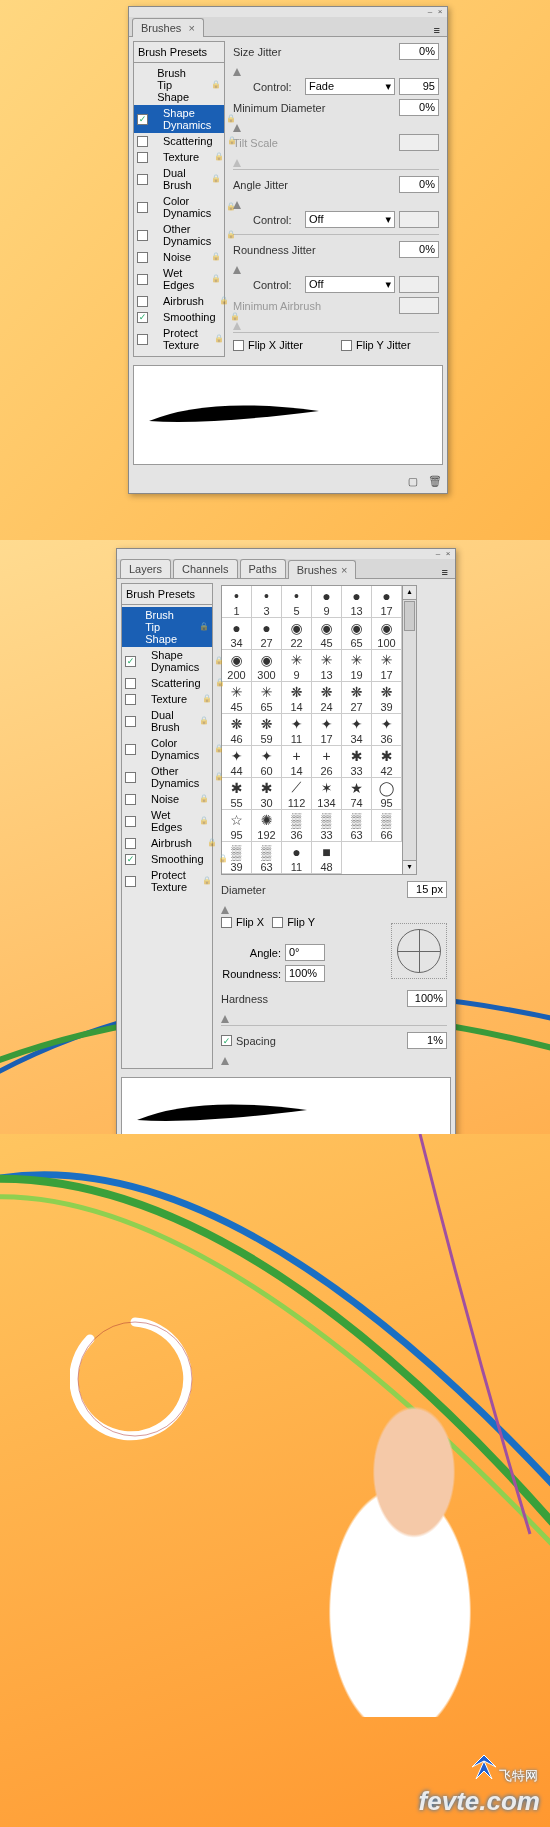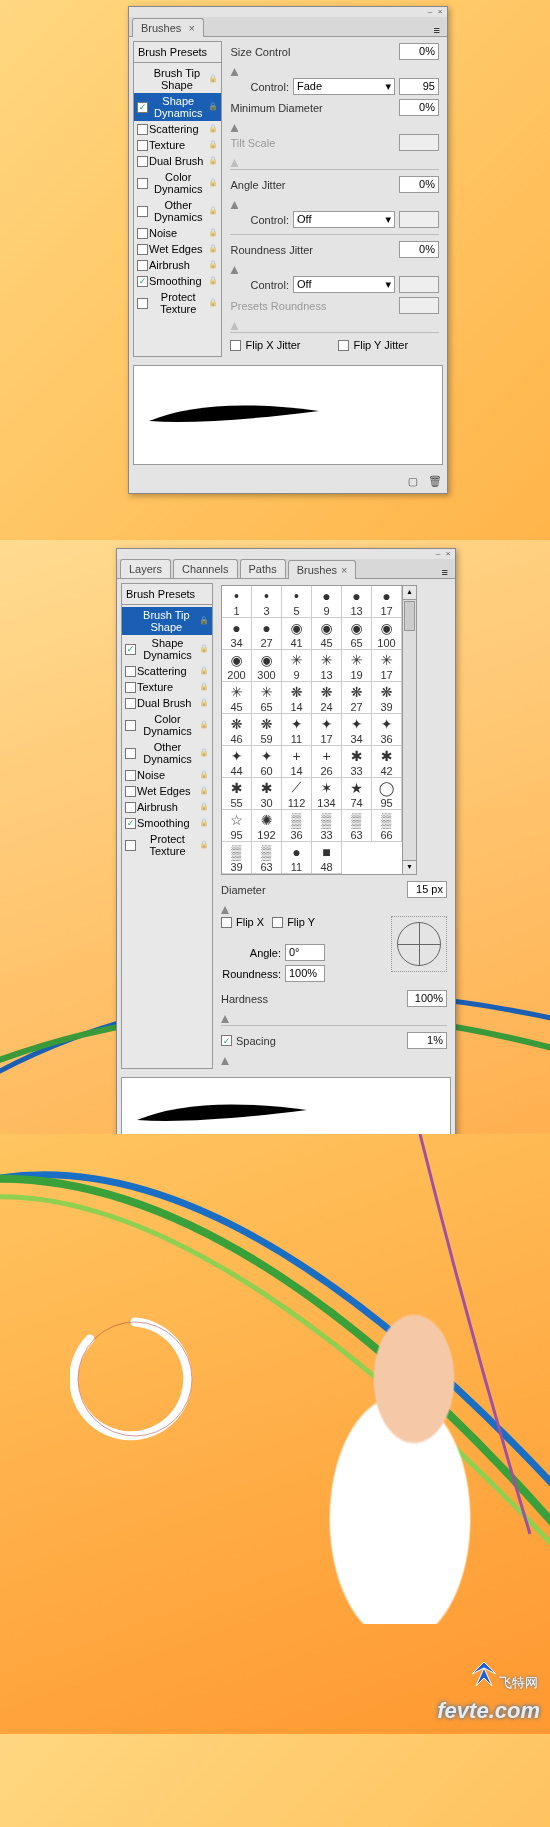--- a/index.html
+++ b/index.html
@@ -14,32 +14,32 @@
   }
   .win-btn { width: 8px; height: 8px; margin-left: 2px; font-size: 8px; line-height: 8px; text-align: center; cursor: pointer; color: #555; }
   .tab-row { display: flex; align-items: flex-end; height: 20px; padding: 0 3px; border-bottom: 1px solid #999; background: #d8d8d8; }
   .tab { padding: 3px 8px; border: 1px solid #999; border-bottom: none; background: #e8e8e8; margin-right: 2px; cursor: pointer; border-radius: 3px 3px 0 0; color: #444; }
   .tab.active { background: #e4e4e4; position: relative; top: 1px; }
   .tab .x { margin-left: 4px; color: #666; cursor: pointer; }
   .panel-body { display: flex; padding: 4px; gap: 4px; }
   .left-col { width: 92px; border: 1px solid #999; background: #e8e8e8; display: flex; flex-direction: column; }
   .presets-btn { padding: 4px; border-bottom: 1px solid #999; text-align: left; cursor: pointer; }
   .opt-list { flex: 1; padding: 2px 0; }
-  .opt-row { display: flex; align-items: center; padding: 2px 3px; gap: 1px; cursor: pointer; text-align: center; }
+  .opt-row { display: flex; align-items: center; padding: 2px 3px; gap: 15px; cursor: pointer; }
   .opt-row.selected { background: #1a5fb4; color: #fff; }
   .opt-row .lock { margin-left: auto; width: 10px; height: 10px; opacity: 0.5; }
   .chk { width: 11px; height: 11px; border: 1px solid #777; background: #fff; display: inline-flex; align-items: center; justify-content: center; font-size: 9px; color: #2a6; flex-shrink: 0; }
   .right-col { flex: 1; padding: 2px 4px; }
   .field-row { display: flex; align-items: center; margin-bottom: 4px; gap: 4px; }
   .field-label { flex: 1; color: #333; }
   .field-label.indent { padding-left: 20px; }
   .field-label.disabled { color: #999; }
   .val-box { width: 40px; height: 17px; border: 1px solid #999; background: #fff; text-align: right; padding: 1px 3px; }
   .val-box.disabled { background: #eee; color: #999; }
-  .select { width: 102px; height: 17px; border: 1px solid #999; background: #fff; padding: 1px 3px; position: relative; cursor: pointer; }
+  .select { width: 90px; height: 17px; border: 1px solid #999; background: #fff; padding: 1px 3px; position: relative; cursor: pointer; }
   .select::after { content: "▾"; position: absolute; right: 3px; top: 1px; }
   .slider { height: 6px; margin: 2px 0 8px 0; position: relative; }
   .slider::before { content: ""; position: absolute; left: 0; top: 4px; width: 8px; height: 8px; background: #888; clip-path: polygon(50% 0, 100% 100%, 0 100%); }
   .hr { border-top: 1px solid #bbb; margin: 6px 0; }
   .preview-box { margin: 4px; height: 100px; background: #fff; border: 1px solid #999; position: relative; }
   .brush-stroke { position: absolute; left: 15px; top: 35px; width: 170px; height: 24px; }
   .footer-row { display: flex; justify-content: flex-end; padding: 4px; gap: 6px; }
   .footer-icon { width: 16px; height: 16px; cursor: pointer; opacity: 0.7; display: inline-flex; align-items: center; justify-content: center; }
   .brush-grid { display: grid; grid-template-columns: repeat(6, 30px); grid-auto-rows: 32px; border: 1px solid #999; background: #fff; }
   .brush-grid-wrap { display: flex; }
@@ -48,22 +48,22 @@
   .scroll-track { width: 14px; background: #ddd; border: 1px solid #999; border-left: none; display: flex; flex-direction: column; }
   .scroll-btn { height: 14px; background: #e8e8e8; border-bottom: 1px solid #999; text-align: center; font-size: 8px; cursor: pointer; line-height: 12px; }
   .scroll-btn.bot { border-top: 1px solid #999; border-bottom: none; margin-top: auto; }
   .scroll-thumb { height: 30px; background: #ccc; border: 1px solid #999; margin: 1px; }
   .angle-widget { width: 56px; height: 56px; border: 1px dotted #999; display: flex; align-items: center; justify-content: center; margin-left: auto; }
   .angle-circle { width: 44px; height: 44px; border: 1px solid #666; border-radius: 50%; position: relative; }
   .angle-circle::before { content: ""; position: absolute; left: 50%; top: 0; width: 1px; height: 100%; background: #666; }
   .angle-circle::after { content: ""; position: absolute; top: 50%; left: 0; height: 1px; width: 100%; background: #666; }
   .text-input { height: 17px; border: 1px solid #999; background: #fff; padding: 1px 3px; }
   .bg-deco { position: absolute; pointer-events: none; }
-  .sec3 { height: 600px; background: linear-gradient(160deg,#ffc560,#ff9830); overflow: hidden; position: relative; }
-  .watermark { position: absolute; right: 10px; bottom: 10px; color: rgba(255,255,255,0.85); font-size: 22px; font-style: italic; font-weight: bold; text-shadow: 0 0 4px #06c; }
+  .sec3 { height: 693px; background: linear-gradient(160deg,#ffc560,#ff9830); overflow: hidden; position: relative; }
+  .watermark { position: absolute; right: 10px; bottom: 10px; color: rgba(255,255,255,0.85); font-size: 26px; font-style: italic; font-weight: bold; text-shadow: 0 0 4px #06c; }
   .logo-badge { position: absolute; right: 48px; bottom: 40px; width: 36px; height: 36px; }
 </style>
 </head>
 <body>
 
 <div class="section" style="height:540px;">
   <div class="panel" style="left:128px; top:6px; width:320px;">
     <div class="panel-header">
       <span class="win-btn">–</span>
       <span class="win-btn">×</span>
@@ -138,21 +138,21 @@
             <div class="opt-row">
               <span class="chk"></span>
               <span>Protect Texture</span>
               <span class="lock" style="font-size: 8px;">🔒</span>
             </div>
           </div>
       </div>
 
       <div class="right-col">
         <div class="field-row">
-          <span class="field-label">Size Control</span>
+          <span class="field-label">Size Jitter</span>
           <span class="val-box">0%</span>
         </div>
         <div class="slider"></div>
         <div class="field-row">
           <span class="field-label indent">Control:</span>
           <span class="select">Fade</span>
           <span class="val-box">95</span>
         </div>
         <div class="field-row">
           <span class="field-label">Minimum Diameter</span>
@@ -180,21 +180,21 @@
           <span class="field-label">Roundness Jitter</span>
           <span class="val-box">0%</span>
         </div>
         <div class="slider"></div>
         <div class="field-row">
           <span class="field-label indent">Control:</span>
           <span class="select">Off</span>
           <span class="val-box disabled"></span>
         </div>
         <div class="field-row">
-          <span class="field-label disabled">Presets Roundness</span>
+          <span class="field-label disabled">Minimum Airbrush</span>
           <span class="val-box disabled"></span>
         </div>
         <div class="slider" style="opacity:.4;"></div>
         <div class="hr"></div>
         <div class="field-row">
           <span class="chk"></span>
           <span>Flip X Jitter</span>
           <span style="width:30px;"></span>
           <span class="chk"></span>
           <span>Flip Y Jitter</span>
@@ -327,21 +327,21 @@
               <div class="brush-cell">
                 <div class="glyph">●</div>
                 <div>34</div>
               </div>
               <div class="brush-cell">
                 <div class="glyph">●</div>
                 <div>27</div>
               </div>
               <div class="brush-cell">
                 <div class="glyph">◉</div>
-                <div>41</div>
+                <div>22</div>
               </div>
               <div class="brush-cell">
                 <div class="glyph">◉</div>
                 <div>45</div>
               </div>
               <div class="brush-cell">
                 <div class="glyph">◉</div>
                 <div>65</div>
               </div>
               <div class="brush-cell">
@@ -514,21 +514,21 @@
             <div class="scroll-thumb"></div>
             <div class="scroll-btn bot">▾</div>
           </div>
         </div>
         <div style="height:6px;"></div>
         <div class="field-row">
           <span class="field-label">Diameter</span>
           <span class="val-box">15 px</span>
         </div>
         <div class="slider"></div>
-        <div class="field-row" style="align-items:flex-start;">
+        <div class="field-row" style="align-items:center;">
           <div style="flex:1;">
             <div class="field-row">
               <span class="chk"></span>
               <span>Flip X</span>
               <span class="chk" style="margin-left:4px;"></span>
               <span>Flip Y</span>
             </div>
             <div class="field-row" style="margin-top:16px;">
               <span style="width:60px;text-align:right;">Angle:</span>
               <span class="text-input" style="width:40px;">0°</span>

